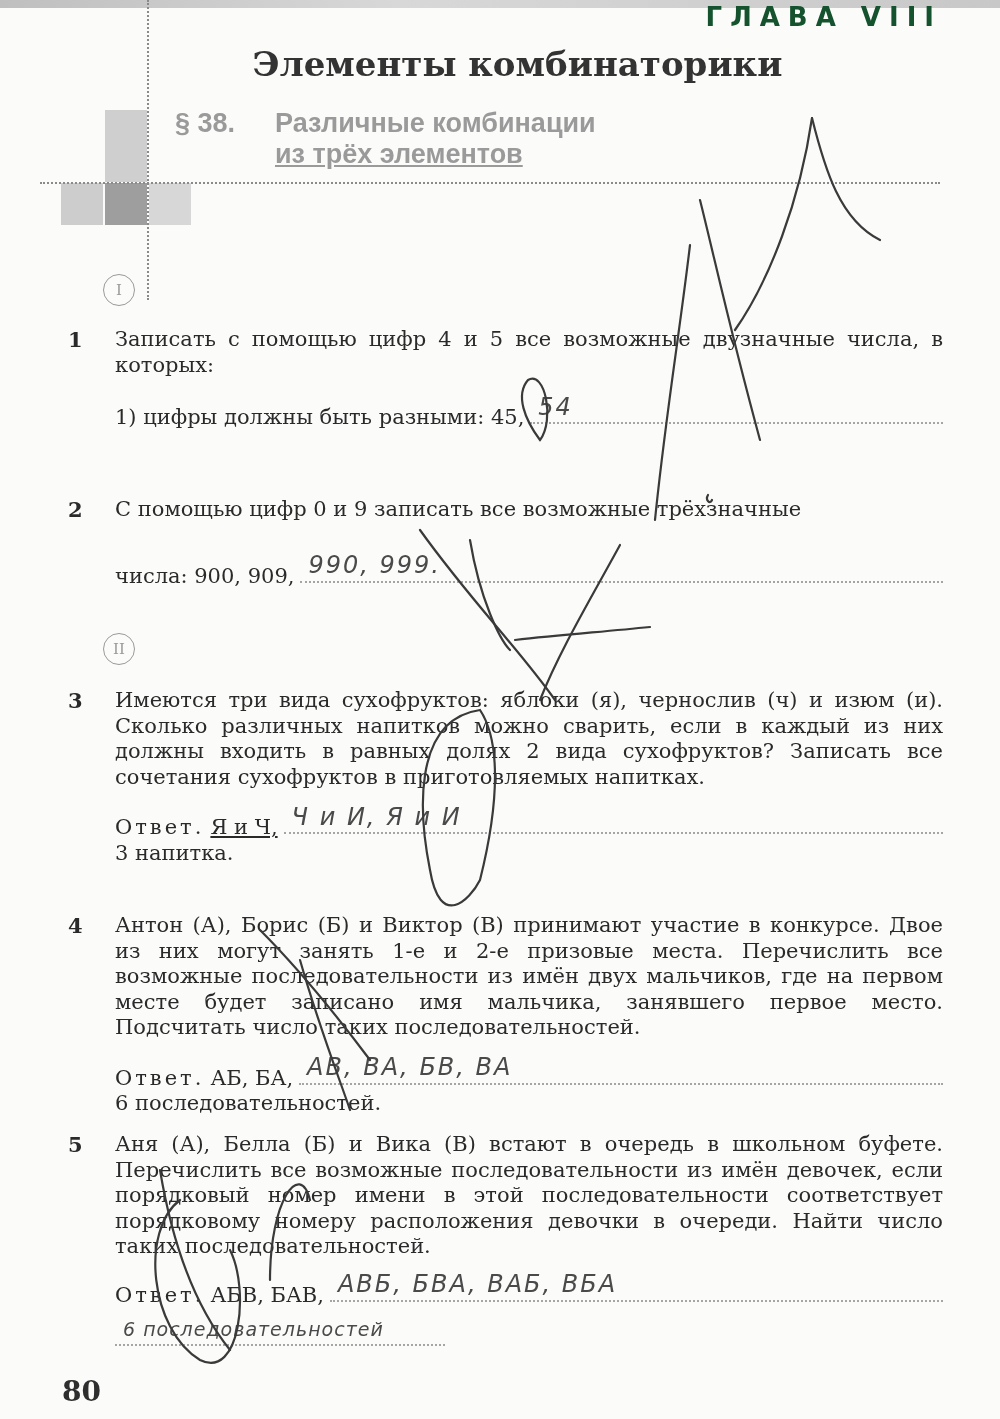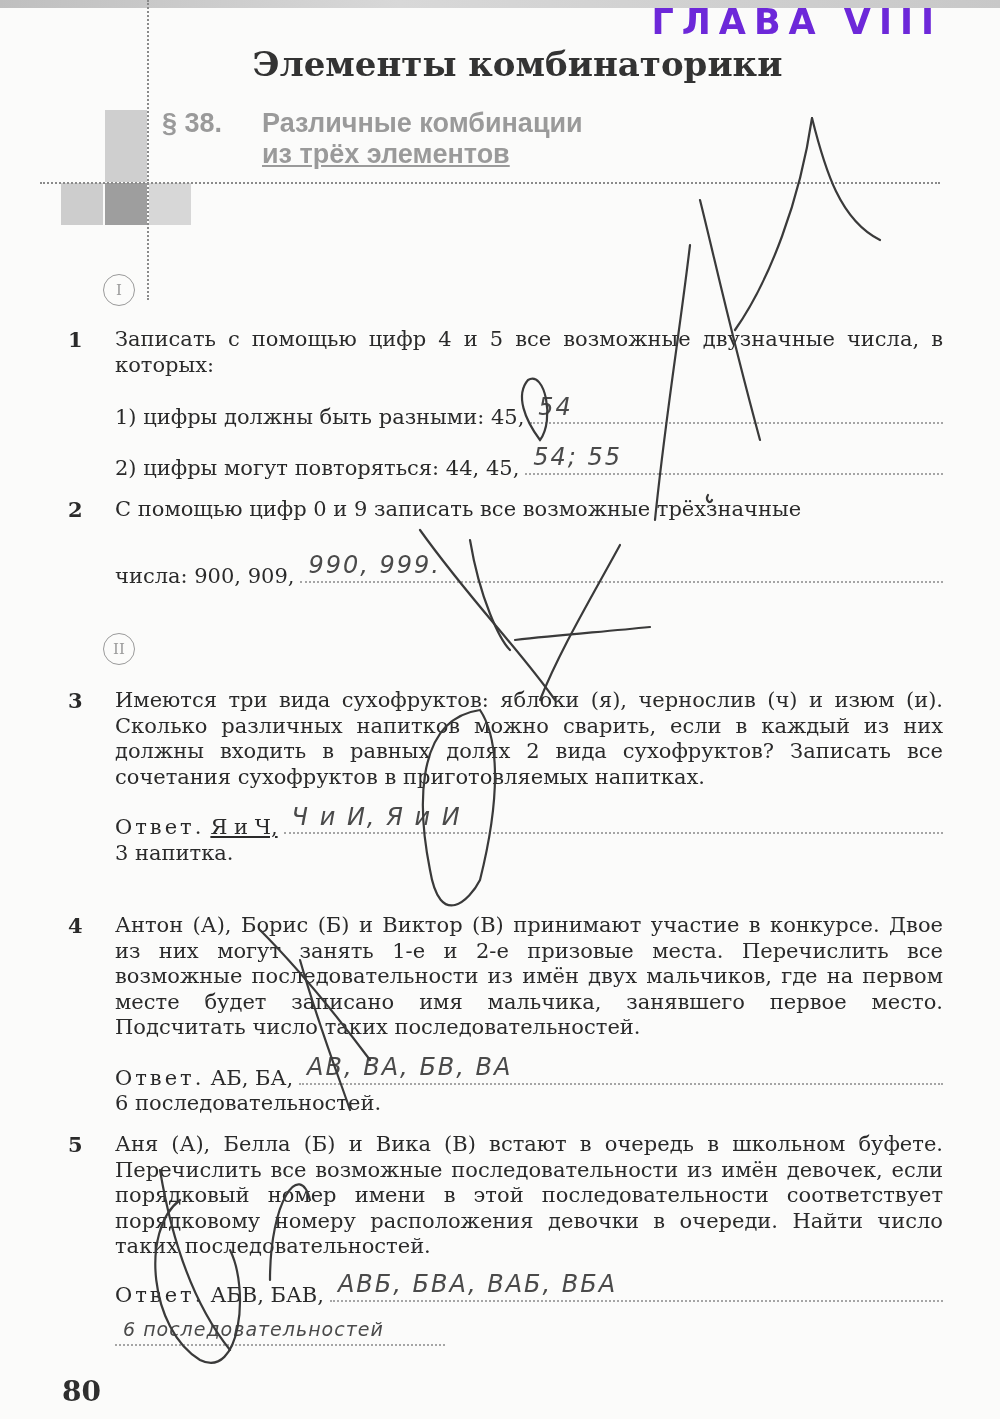--- a/index.html
+++ b/index.html
@@ -14,24 +14,24 @@
     border-left: 2px dotted #8a8a8a; }
   .hline { position: absolute; left: 40px; top: 182px; width: 900px; height: 0;
     border-top: 2px dotted #8a8a8a; }
   .sq { position: absolute; }
   .sq.a { left: 105px; top: 110px; width: 42px; height: 72px; background: #cfcfcf; }
   .sq.b { left: 105px; top: 183px; width: 42px; height: 42px; background: #9e9e9e; }
   .sq.c { left: 61px; top: 183px; width: 42px; height: 42px; background: #cdcdcd; }
   .sq.d { left: 149px; top: 183px; width: 42px; height: 42px; background: #d7d7d7; }
   .chapter { position: absolute; right: 58px; top: 2px;
     font-family: "DejaVu Sans", "Liberation Sans", sans-serif; font-weight: bold;
-    font-size: 35px; letter-spacing: 8px; color: #6d28d9; }
+    font-size: 26px; letter-spacing: 8px; color: #14532d; }
   .title { position: absolute; left: 0; width: 1035px; top: 44px; text-align: center;
     font-size: 34px; font-weight: bold; color: #333; }
-  .section { position: absolute; left: 162px; top: 108px;
+  .section { position: absolute; left: 175px; top: 108px;
     font-family: "Liberation Sans", "DejaVu Sans", sans-serif; font-weight: bold;
     font-size: 27px; color: #9a9a9a; line-height: 31px; }
   .section .num { display: inline-block; width: 100px; }
   .section .l2 { padding-left: 100px; text-decoration: underline; }
   .level { position: absolute; width: 30px; height: 30px; border-radius: 50%;
     border: 1.5px solid #9a9a9a; color: #9a9a9a; font-size: 15px;
     display: flex; align-items: center; justify-content: center; }
   .task { position: absolute; left: 68px; width: 875px; font-size: 21px; line-height: 25.5px; }
   .task .n { position: absolute; left: 0; top: 0; font-weight: bold; }
   .task .body { margin-left: 47px; text-align: justify; }
@@ -65,26 +65,20 @@
 
 <div class="level" style="left:103px; top:274px;">I</div>
 
 <div class="task" style="top:327px;">
   <span class="n">1</span>
   <div class="body">Записать с помощью цифр 4 и 5 все возможные двузначные числа, в которых:</div>
   <div class="line" style="margin-top:22px;">
     <span class="pre">1) цифры должны быть разными: 45,</span>
     <span class="fill">
         <span class="hand">54</span>
-      </span>
-  </div>
-  <div class="line" style="margin-top:20px;">
-    <span class="pre">2) цифры могут повторяться: 44, 45,</span>
-    <span class="fill">
-        <span class="hand">54; 55</span>
       </span>
   </div>
 </div>
 
 <div class="task" style="top:497px;">
   <span class="n">2</span>
   <div class="body">С помощью цифр 0 и 9 записать все возможные трёхзначные</div>
   <div class="line" style="margin-top:36px;">
     <span class="pre">числа: 900, 909,</span>
     <span class="fill">

